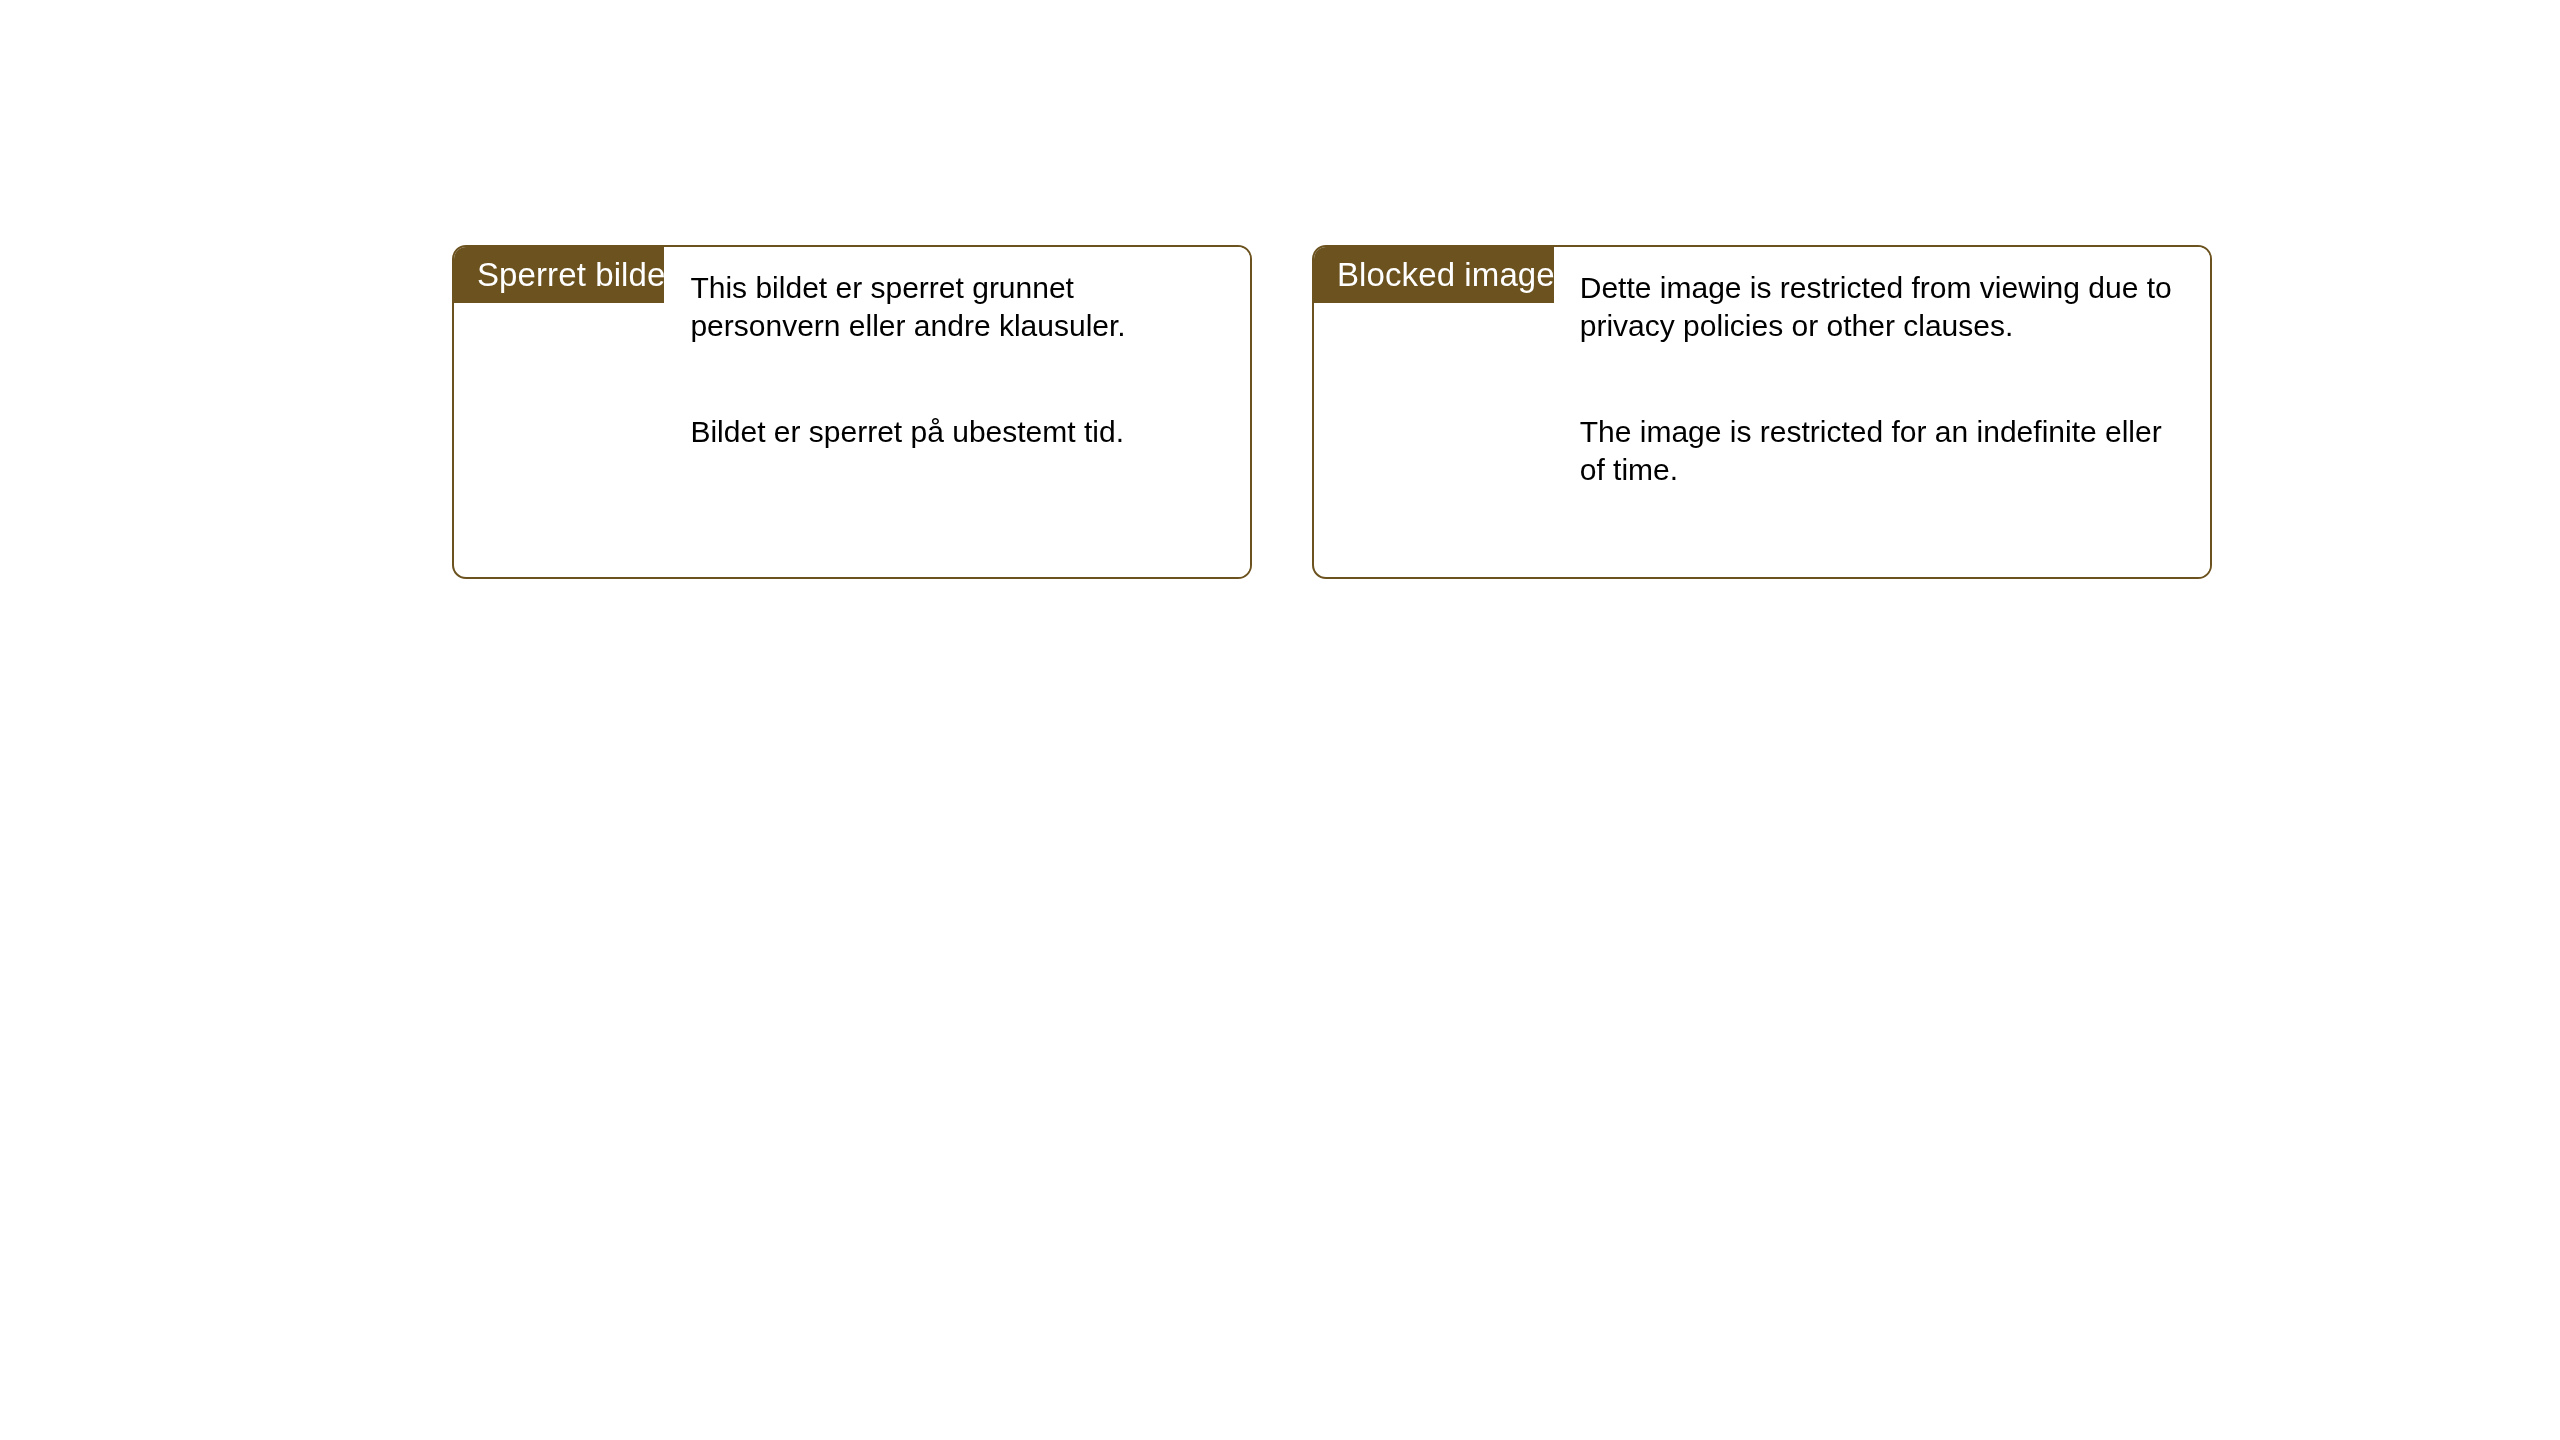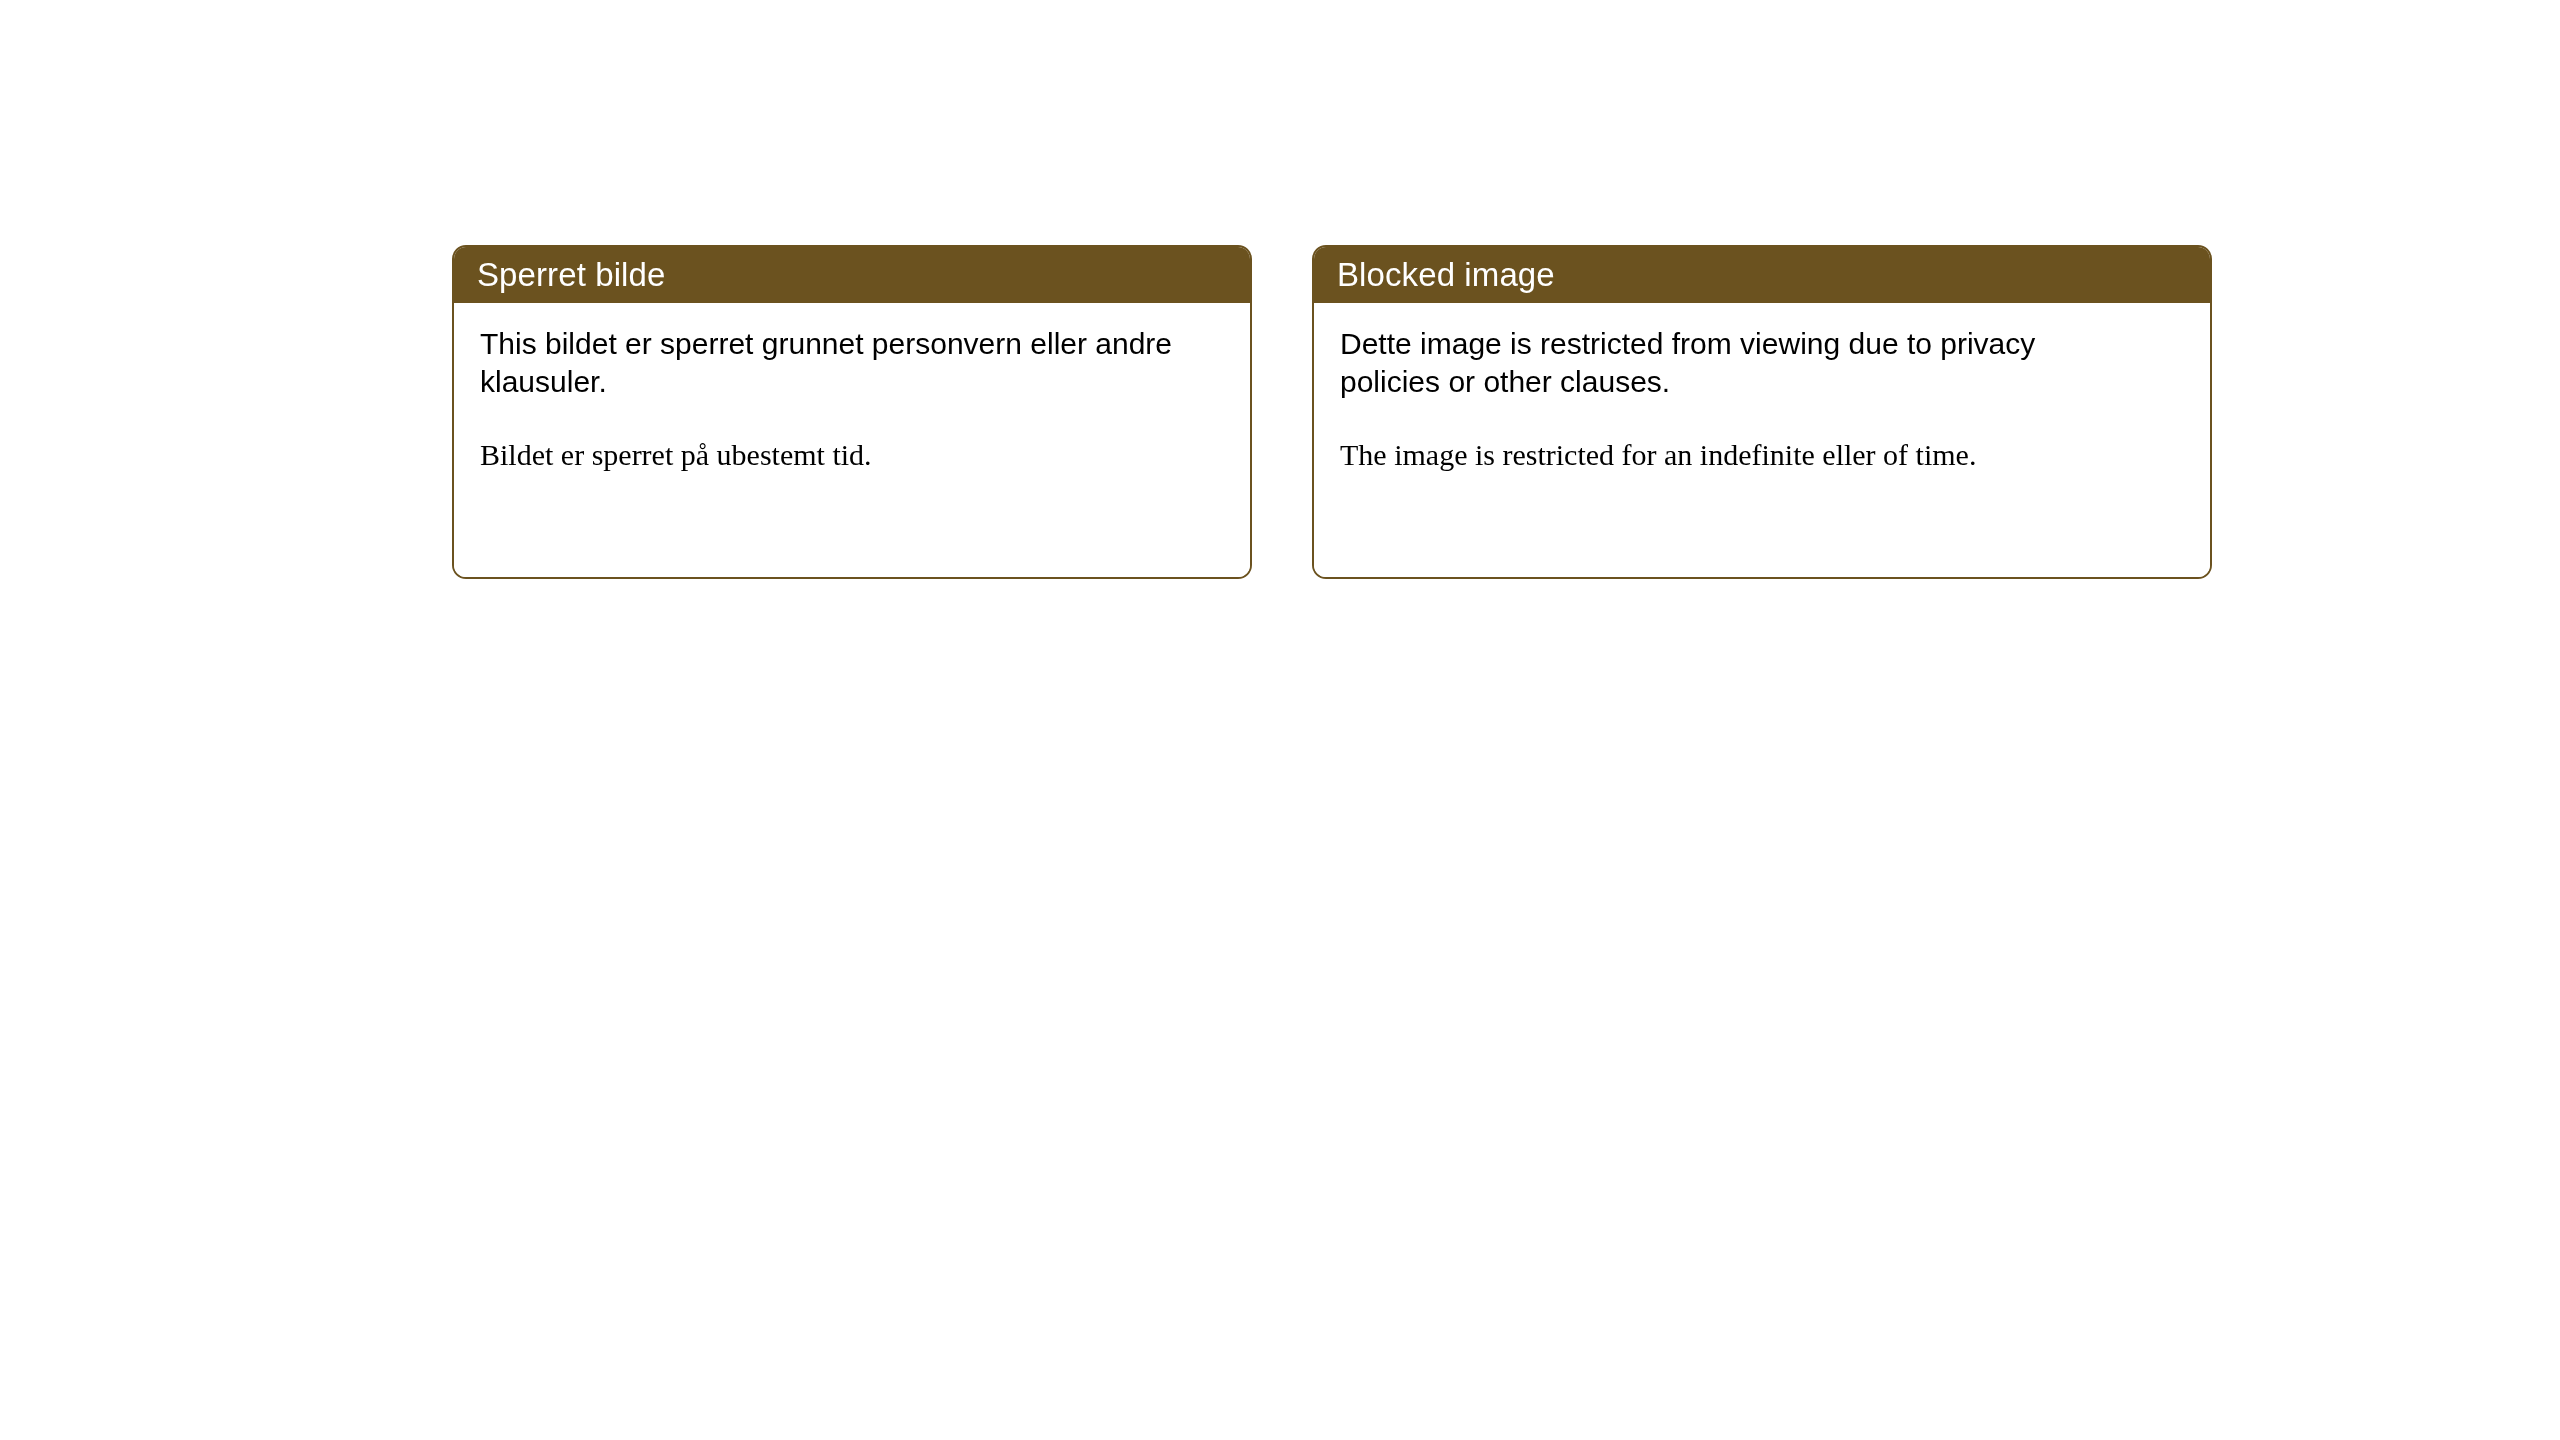--- a/index.html
+++ b/index.html
@@ -36,21 +36,21 @@
     gap: 60px;
   }
 
   .notice-card {
     background: #ffffff;
     border: 2px solid #6b521f;
     border-radius: 14px;
     box-sizing: border-box;
     overflow: hidden;
     display: flex;
-    flex-direction: column;
+    flex-direction: row;
   }
 
   .notice-card.card-no {
     width: 800px;
     height: 334px;
   }
 
   .notice-card.card-en {
     width: 900px;
     height: 334px;
@@ -88,22 +88,21 @@
     font-family: "Liberation Sans", sans-serif;
     font-size: 30px;
     font-weight: 400;
     line-height: 1.28;
     color: #000000;
     margin: 0;
     max-width: 740px;
   }
 
   .notice-paragraph + .notice-paragraph {
-    margin-top: 34px;
-    font-family: Liberation Serif, serif;
+    margin-top: 67px;
   }
 </style>
 </head>
 <body>
 
 <div class="stage">
 
   <div class="notice-row">
 
     <section class="notice-card card-no">

